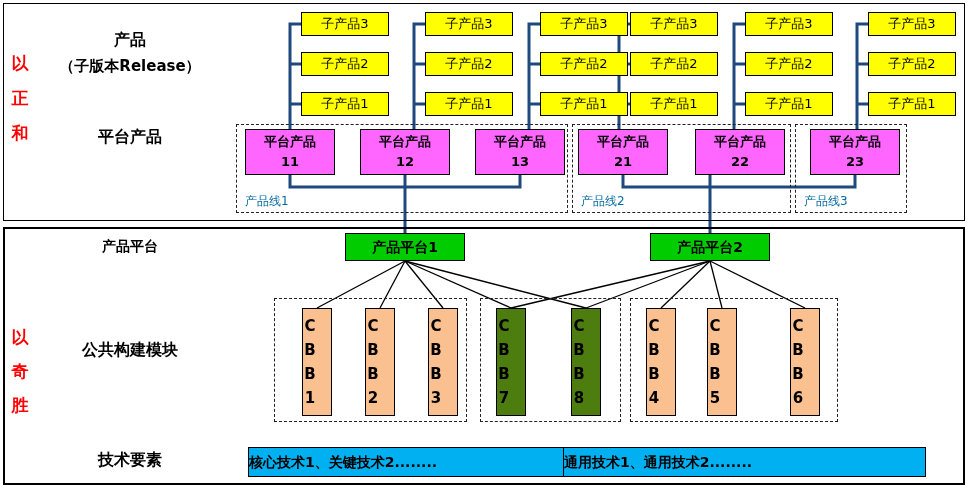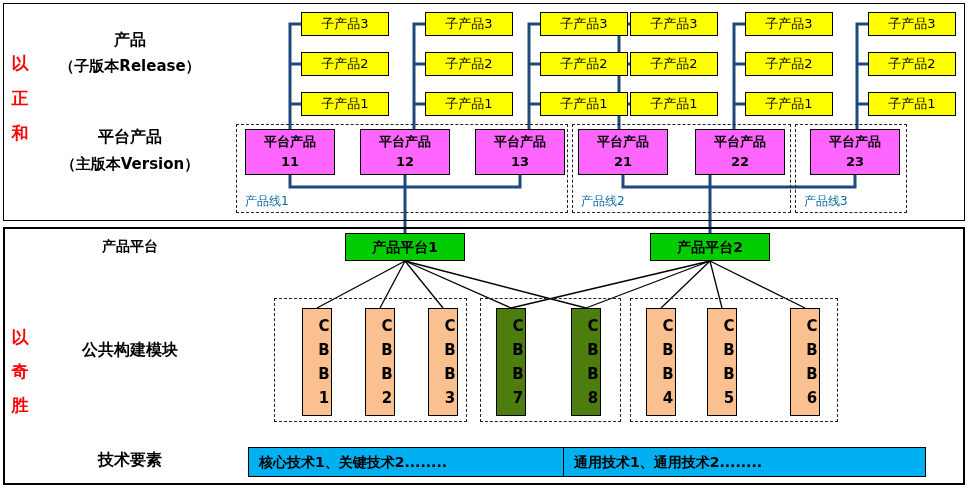--- a/index.html
+++ b/index.html
@@ -37,32 +37,32 @@
   .dlabel{
     position:absolute;left:8px;bottom:2px;font-size:12px;color:#0369a1;white-space:nowrap;
   }
   .gbox{
     position:absolute;z-index:2;width:120px;height:28px;background:#00CC00;
     border:1px solid #000;font-size:14px;font-weight:bold;text-align:center;
     line-height:26px;
   }
   .cbb{
     position:absolute;z-index:2;width:30px;height:108px;border:1px solid #000;
-    display:flex;justify-content:flex-end;padding-top:5px;
+    display:flex;justify-content:flex-start;padding-top:5px;
   }
   .cbb>span{
     display:block;width:14px;word-break:break-all;text-align:center;
     font-size:15px;font-weight:bold;line-height:24px;
   }
   .cbb-orange{background:#FAC090;}
   .cbb-green{background:#4d7c0f;}
   .tech{
     position:absolute;z-index:2;width:363px;height:30px;background:#00B0F0;
     border:1px solid #000;font-size:14px;font-weight:bold;line-height:28px;
-    padding-left:10px;white-space:nowrap;overflow:hidden;
+    white-space:nowrap;overflow:hidden;
   }
 </style>
 </head>
 <body>
 
 <div id="canvas">
 
   <svg class="layer" width="970" height="488" viewBox="0 0 970 488">
     <g stroke="#1F497D" stroke-width="3" fill="none">
       <path d="M301 24 H290 V129 M290 64 H301 M290 104 H301"></path>
@@ -92,21 +92,20 @@
 
   <div class="frame frame-top"></div>
   <div class="frame frame-bottom"></div>
 
   <div class="motto" style="left:9px;top:46px;line-height:35px">以正和</div>
   <div class="motto" style="left:9px;top:320px;line-height:34px">以奇胜</div>
 
   <div class="rlabel" style="left:40px;top:30px;width:180px;font-size:16px">产品</div>
   <div class="rlabel" style="left:28px;top:57px;width:204px;font-size:15px">（子版本Release）</div>
   <div class="rlabel" style="left:40px;top:127px;width:180px;font-size:16px">平台产品</div>
-  <div class="rlabel" style="left:28px;top:155px;width:204px;font-size:15px">（主版本Version）</div>
   <div class="rlabel" style="left:40px;top:238px;width:180px;font-size:14px">产品平台</div>
   <div class="rlabel" style="left:40px;top:450px;width:180px;font-size:16px">技术要素</div>
   <div class="rlabel" style="left:40px;top:340px;width:180px;font-size:16px">公共构建模块</div>
 
   <div class="ybox" style="left:301px;top:12px">子产品3</div>
   <div class="ybox" style="left:301px;top:52px">子产品2</div>
   <div class="ybox" style="left:301px;top:92px">子产品1</div>
 
   <div class="ybox" style="left:425px;top:12px">子产品3</div>
   <div class="ybox" style="left:425px;top:52px">子产品2</div>

